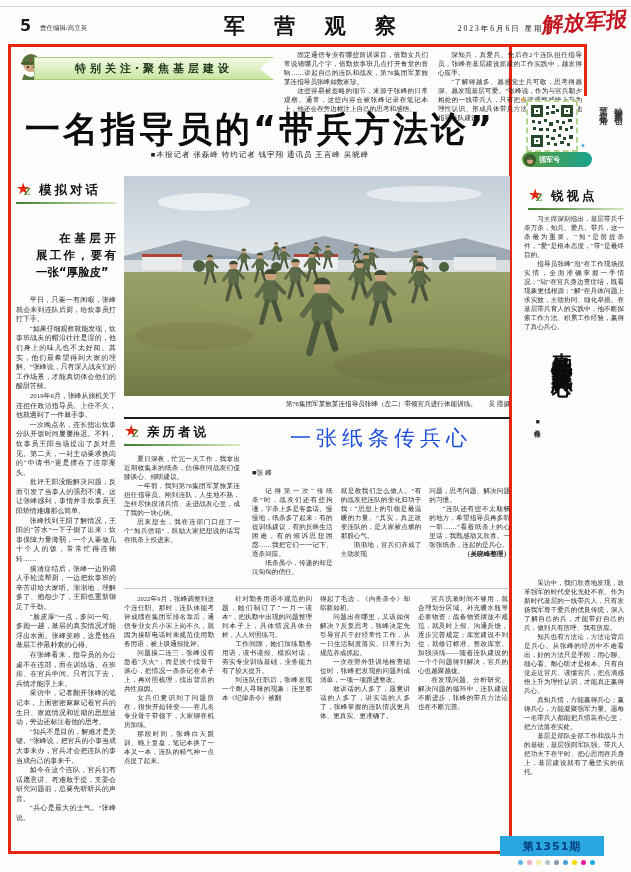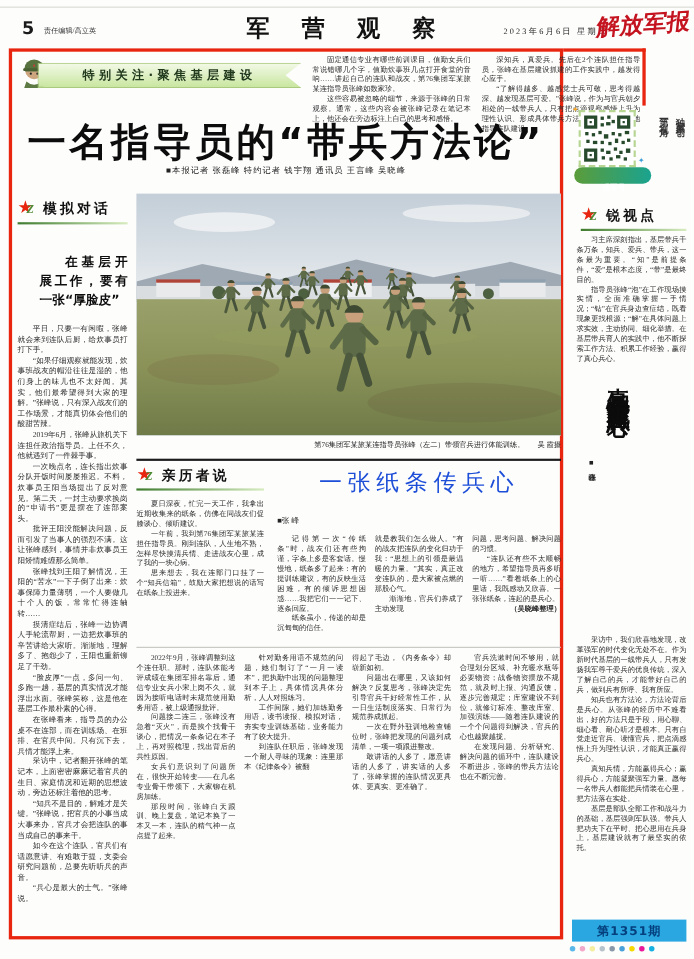--- a/index.html
+++ b/index.html
@@ -62,29 +62,29 @@
   
   .cont{left:124px;top:594px;width:386px;display:flex;gap:8px;}
   .cont .c{width:90px;}
   .cont-subhead{font-size:9.5px;font-weight:bold;line-height:13px;margin:6px 0;text-indent:0;text-align:left;color:#0d0d0d;}
   
   .vlabel{left:598px;top:100px;display:flex;gap:3px;}
   .vlabel span{writing-mode:vertical-rl;font-size:8.5px;font-weight:bold;letter-spacing:3px;color:#333;}
   .qr-box{left:526px;top:100px;width:52px;height:52px;border:2px dashed #b8d693;background:#fff;padding:2px;box-sizing:border-box;}
   .sparkle{position:absolute;font-size:7px;}
   .qr-pill{left:522px;top:152px;width:70px;height:15px;border-radius:8px;background:linear-gradient(90deg,#5b9c3a,#1aa38f);
-    display:flex;align-items:center;gap:14px;color:#fff;font-size:7px;font-weight:bold;padding-left:2px;box-sizing:border-box;flex-direction:column;}
+    display:flex;align-items:center;gap:3px;color:#fff;font-size:7px;font-weight:bold;padding-left:2px;box-sizing:border-box;}
   .pill-av{width:12px;height:12px;border-radius:50%;background:#3c5a2e;display:flex;align-items:center;justify-content:center;overflow:hidden;}
   .vp-head{left:528px;top:188px;width:96px;}
   .vp-lead{left:524px;top:214px;width:100px;}
   .vp-title{left:548px;top:336px;height:232px;writing-mode:vertical-rl;text-orientation:upright;
     font-size:21px;font-weight:900;letter-spacing:2.5px;color:#0c0c0c;}
   .vp-byline{left:532px;top:418px;writing-mode:vertical-rl;text-orientation:upright;font-size:6.8px;color:#222;}
   .vp-body{left:524px;top:578px;width:100px;}
-  .issue-badge{left:520px;top:836px;width:104px;height:20px;background:#2aa7e0;display:flex;align-items:center;justify-content:center;
+  .issue-badge{left:500px;top:836px;width:104px;height:20px;background:#2aa7e0;display:flex;align-items:center;justify-content:center;
     font-size:11px;font-weight:bold;color:#05407e;letter-spacing:1px;}
   .dots{left:518px;top:860px;display:flex;gap:4px;}
   .dots span{width:5px;height:5px;border-radius:50%;display:inline-block;}
 </style>
 </head>
 <body>
 
 <div class="abs top-hairline"></div>
 <div class="abs page-num sans">5</div>
 <div class="abs page-editor">责任编辑/高立英</div>

